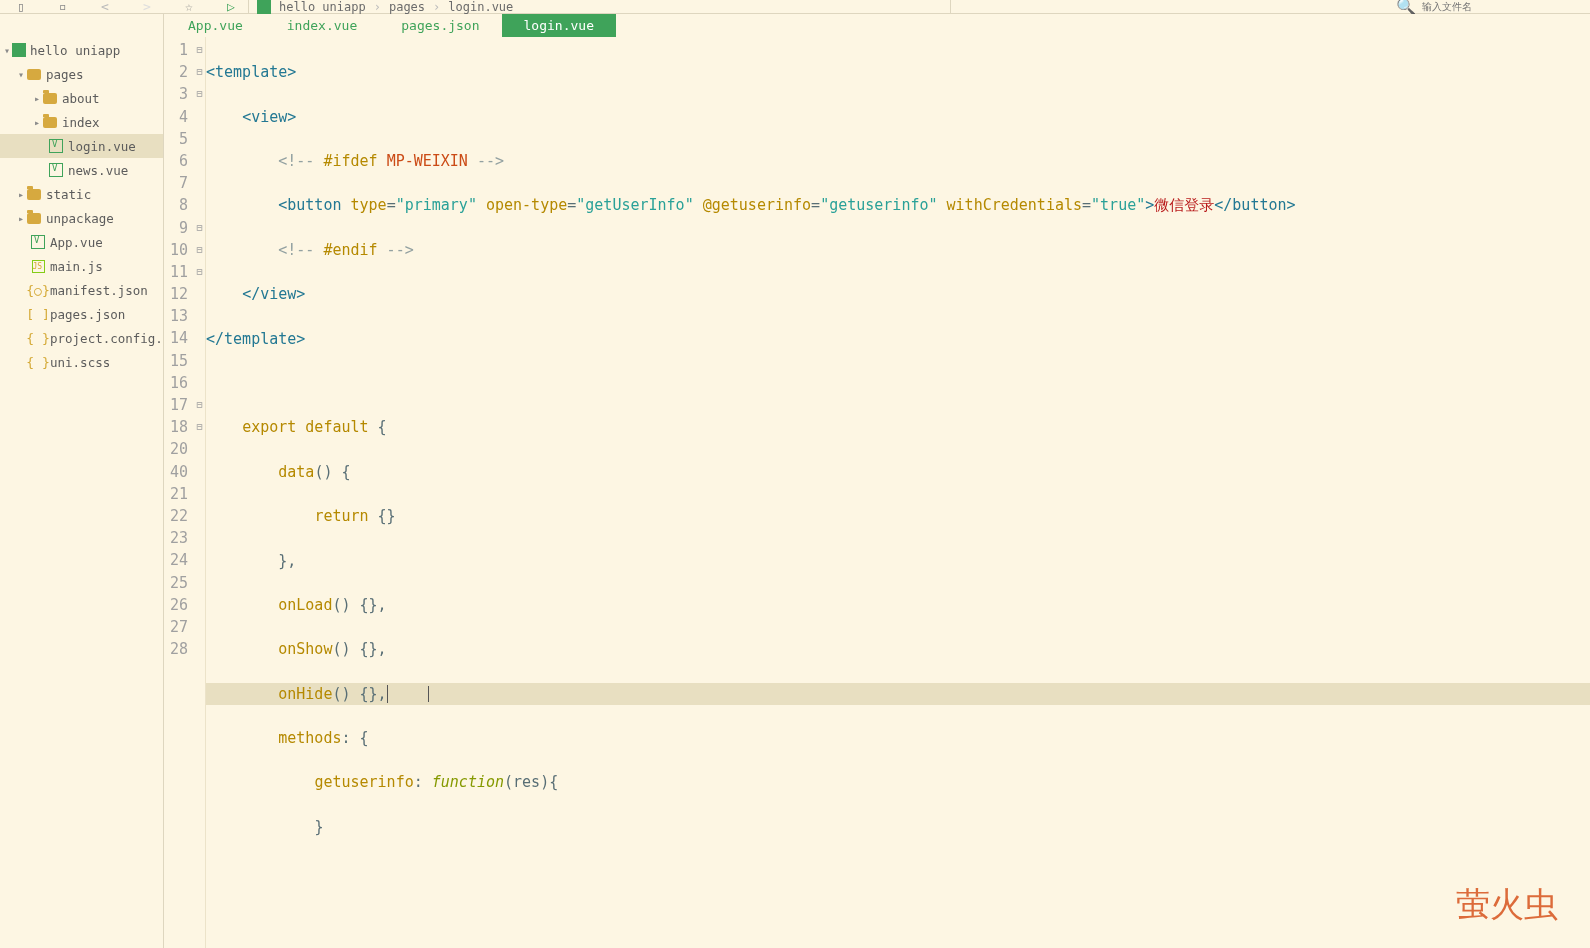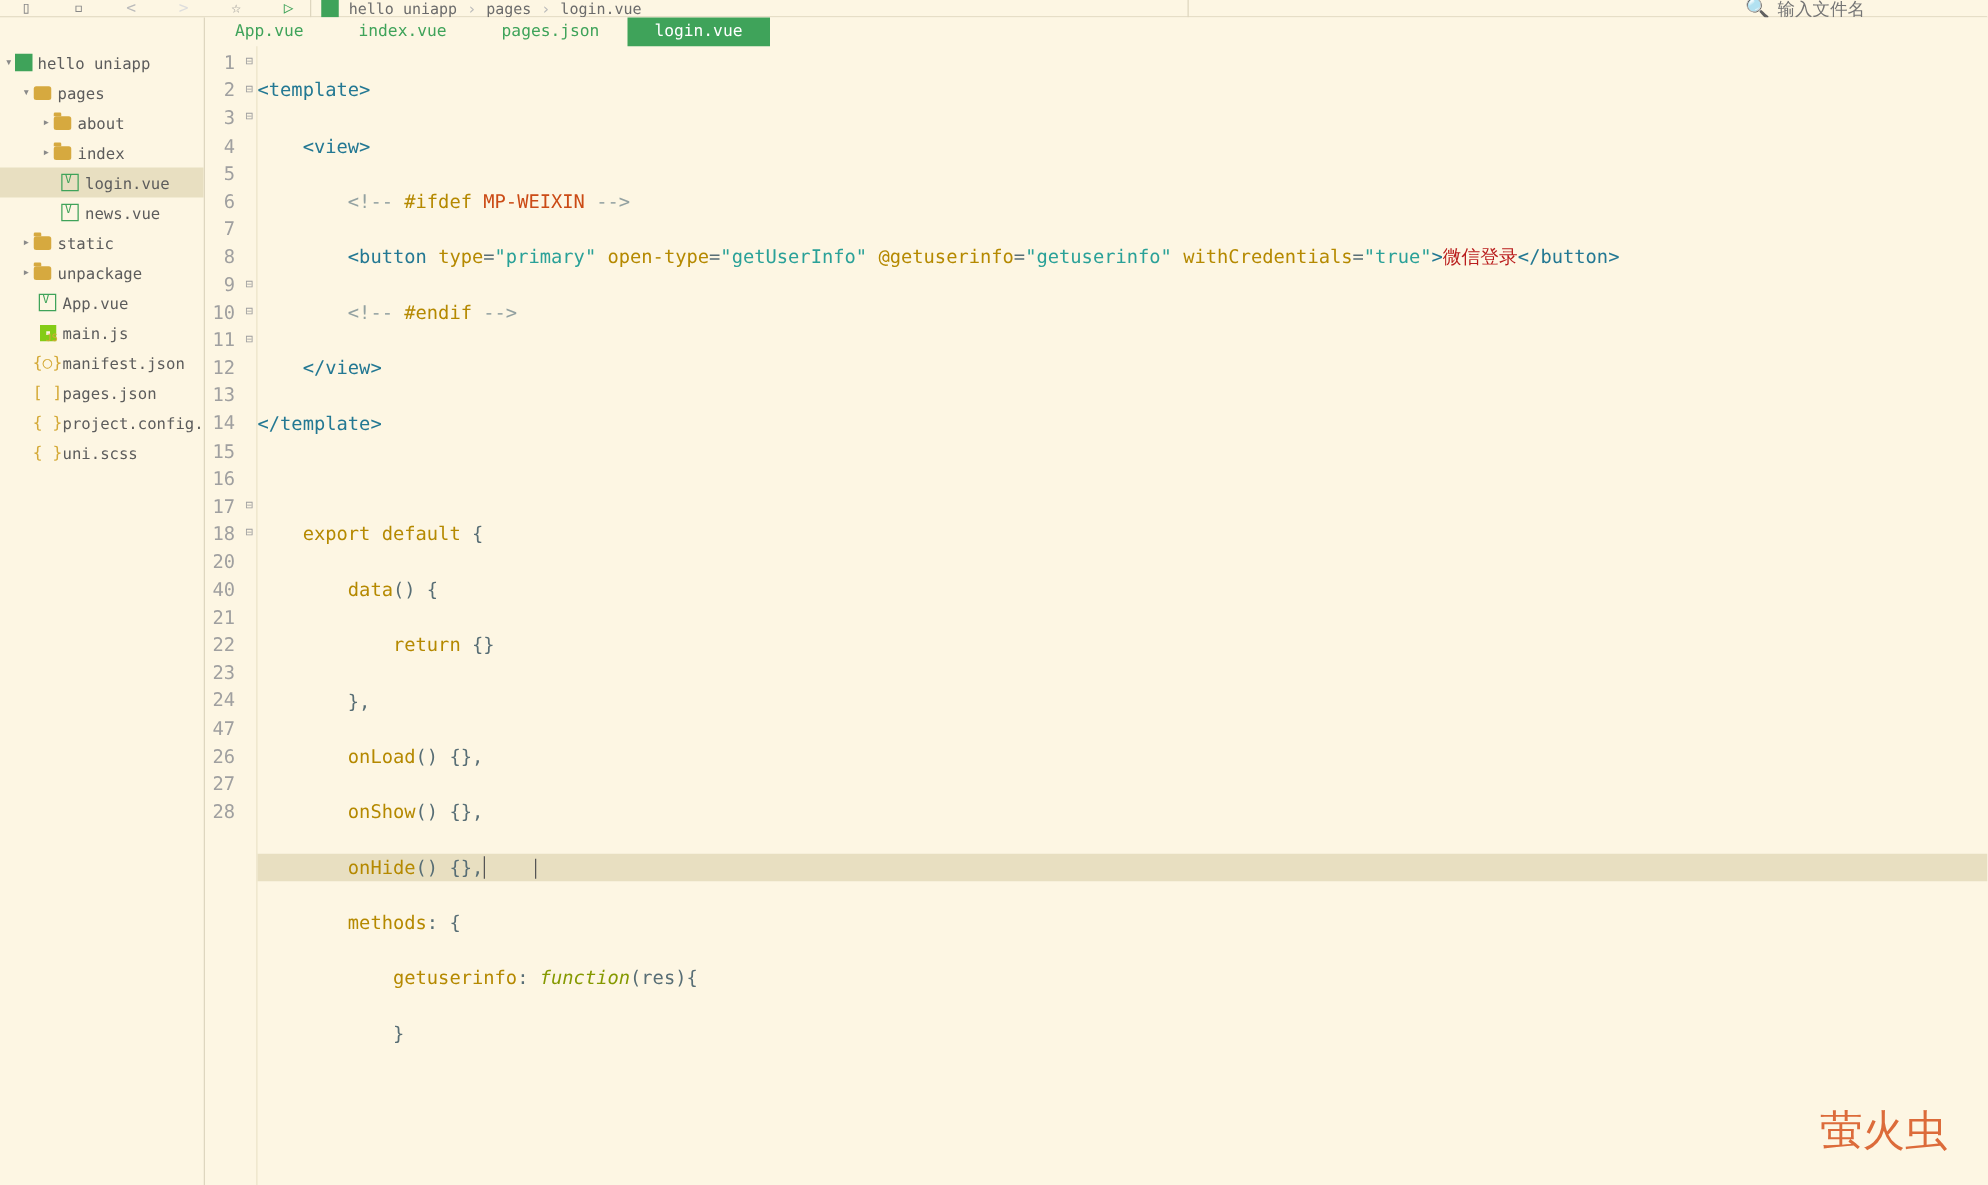--- a/index.html
+++ b/index.html
@@ -9,38 +9,38 @@
   .toolbar {
     height: 14px; display: flex; align-items: center; padding: 0 8px;
     border-bottom: 1px solid #ded6bf; background: #fdf6e3;
   }
   .tb-icons { display: flex; gap: 24px; align-items: center; padding-left: 4px; color: #888; }
   .tb-icons span { width: 18px; height: 14px; display: flex; align-items: center; justify-content: center; font-size: 13px; }
   .tb-divider { width:1px; height:18px; background:#ded6bf; margin:0 8px; }
   .breadcrumb { display:flex; align-items:center; gap:8px; color:#6b6b6b; font-size:12px; }
   .bc-sep { color:#bbb; }
   .search-area { margin-left:auto; display:flex; align-items:center; gap:6px; }
-  .search-area input { border:none; background:transparent; outline:none; font-size:14px; color:#888; width:160px; }
+  .search-area input { border:none; background:transparent; outline:none; font-size:10px; color:#888; width:160px; }
   
   
   .body { display:flex; height: calc(100% - 14px); }
   
   
   .sidebar { width:164px; border-right:1px solid #ded6bf; background:#fdf6e3; padding-top:24px; font-size:12.5px; color:#5c5c5c; overflow:hidden; }
   .tree-row { display:flex; align-items:center; height:24px; cursor:pointer; white-space:nowrap; }
   .tree-row.active { background:#e8dfc1; }
   .chev { width:10px; display:inline-block; text-align:center; color:#8a8a8a; font-size:10px; }
   .ico { width:16px; height:16px; display:inline-flex; align-items:center; justify-content:center; margin-right:4px; }
   .folder-closed { background:#d6a93f; width:14px; height:11px; border-radius:2px; position:relative; }
   .folder-closed::before { content:""; position:absolute; top:-3px; left:0; width:6px; height:3px; background:#d6a93f; border-radius:1px 1px 0 0; }
   .folder-open { background:#d6a93f; width:14px; height:11px; border-radius:2px; position:relative; }
   .proj-ico { width:14px; height:14px; background:#3fa35a; display:inline-block; }
   .vue-ico { width:14px; height:14px; border:1px solid #3fa35a; display:inline-block; position:relative; }
   .vue-ico::after { content:"V"; color:#3fa35a; font-size:9px; position:absolute; left:2px; top:-1px; }
-  .js-ico  { width:13px; height:13px; border:5px solid #84cc16; display:inline-block; font-size:8px; color:#d4a936; text-align:left; line-height:12px; }
+  .js-ico  { width:13px; height:13px; border:1px solid #84cc16; display:inline-block; font-size:8px; color:#d4a936; text-align:left; line-height:12px; }
   .brace-ico{ color:#d4a936; font-family:monospace; font-size:13px; }
   
   
   .tabs { display:flex; height:27px; background:#fdf6e3; align-items:flex-end; padding-left:2px; }
   .tab { padding:4px 22px; font-size:13px; color:#3fa35a; cursor:pointer; }
   .tab.active { background:#3fa35a; color:#fff; }
   
   
   .editor-wrap { flex:1; display:flex; flex-direction:column; background:#fdf6e3; position:relative; }
   .editor { flex:1; display:flex; font-size:15px; line-height:22.2px; position:relative; }
@@ -212,21 +212,21 @@
           <div>15</div>
           <div>16</div>
           <div>17</div>
           <div>18</div>
           <div>20</div>
           <div>40</div>
           <div>21</div>
           <div>22</div>
           <div>23</div>
           <div>24</div>
-          <div>47</div>
+          <div>25</div>
           <div>26</div>
           <div>27</div>
           <div>28</div>
         </div>
       <div class="fold-col" id="foldcol">
           <div>⊟</div>
           <div>⊟</div>
           <div>⊟</div>
           <div></div>
           <div></div>

